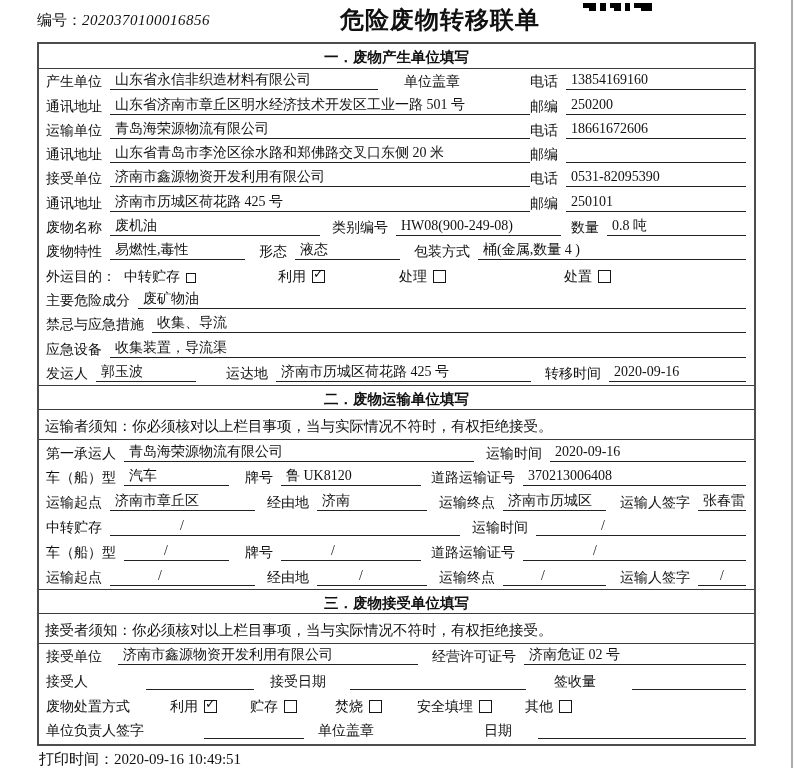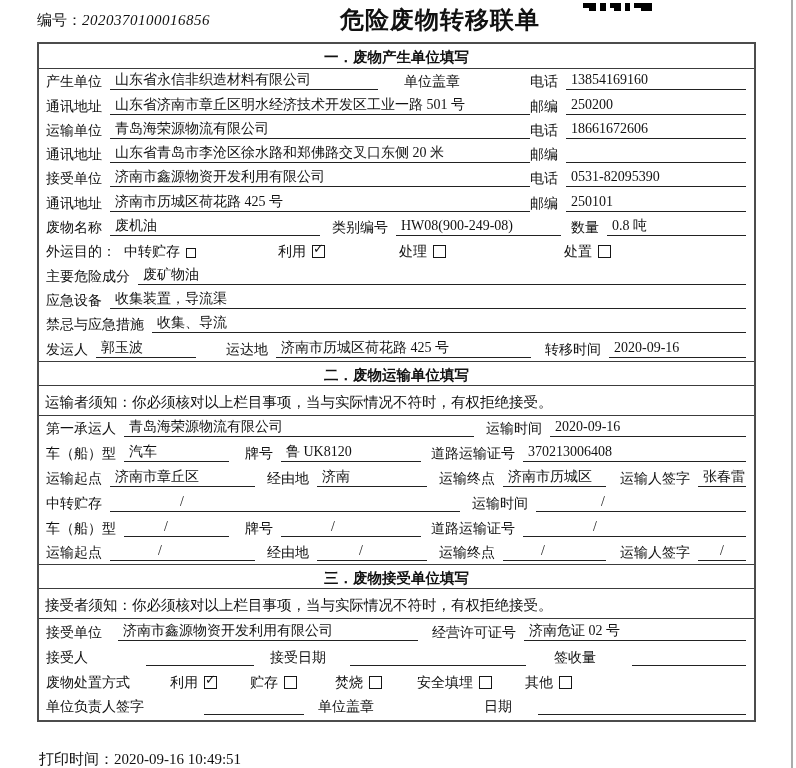--- a/index.html
+++ b/index.html
@@ -129,46 +129,54 @@
 
       <div class="row">
         <span class="lbl">废物名称</span>
         <span class="fld" style="width:210px">废机油</span>
         <span class="lbl" style="margin-left:12px">类别编号</span>
         <span class="fld" style="width:165px">HW08(900-249-08)</span>
         <span class="lbl" style="margin-left:10px">数量</span>
         <span class="fld grow">0.8 吨</span>
       </div>
 
+      <div class="row">
+        <span class="lbl">废物特性</span>
+        <span class="fld" style="width:135px">易燃性,毒性</span>
+        <span class="lbl" style="margin-left:14px">形态</span>
+        <span class="fld" style="width:105px">液态</span>
+        <span class="lbl" style="margin-left:14px">包装方式</span>
+        <span class="fld grow">桶(金属,数量 4 )</span>
+      </div>
 
       <div class="row">
         <span class="lbl">外运目的：</span>
         <span class="lbl" style="margin-right:0">中转贮存</span>
         <span class="cb sm"></span>
         <span class="lbl" style="margin-left:82px;margin-right:0">利用</span>
         <span class="cb checked"></span>
         <span class="lbl" style="margin-left:74px;margin-right:0">处理</span>
         <span class="cb"></span>
         <span class="lbl" style="margin-left:118px;margin-right:0">处置</span>
         <span class="cb"></span>
       </div>
 
       <div class="row">
         <span class="lbl">主要危险成分</span>
         <span class="fld grow">废矿物油</span>
       </div>
 
       <div class="row">
+        <span class="lbl">禁忌与应急措施</span>
+        <span class="fld grow">收集、导流</span>
+      </div>
+
+      <div class="row">
         <span class="lbl">应急设备</span>
         <span class="fld grow">收集装置，导流渠</span>
-      </div>
-
-      <div class="row">
-        <span class="lbl">禁忌与应急措施</span>
-        <span class="fld grow">收集、导流</span>
       </div>
 
       <div class="row">
         <span class="lbl">发运人</span>
         <span class="fld" style="width:100px">郭玉波</span>
         <span class="lbl" style="margin-left:30px">运达地</span>
         <span class="fld" style="width:255px">济南市历城区荷花路 425 号</span>
         <span class="lbl" style="margin-left:14px">转移时间</span>
         <span class="fld grow">2020-09-16</span>
       </div>

